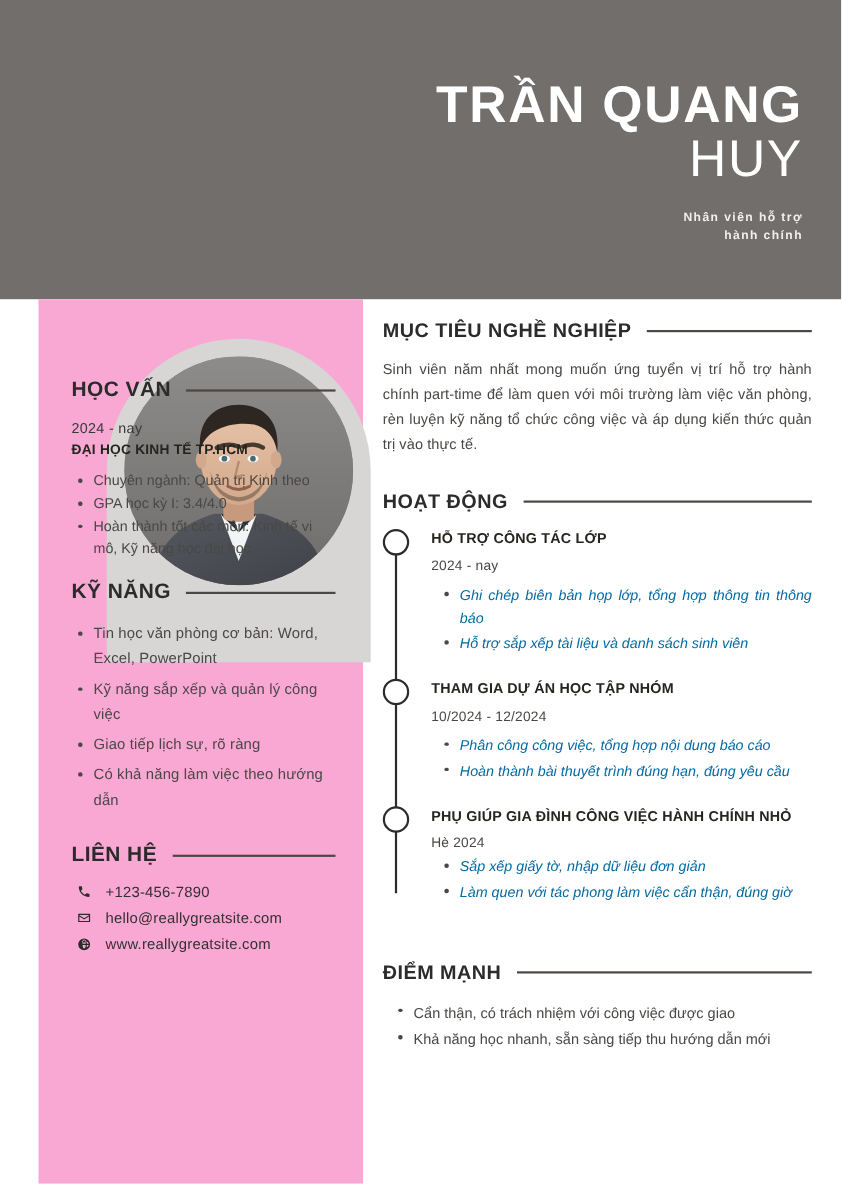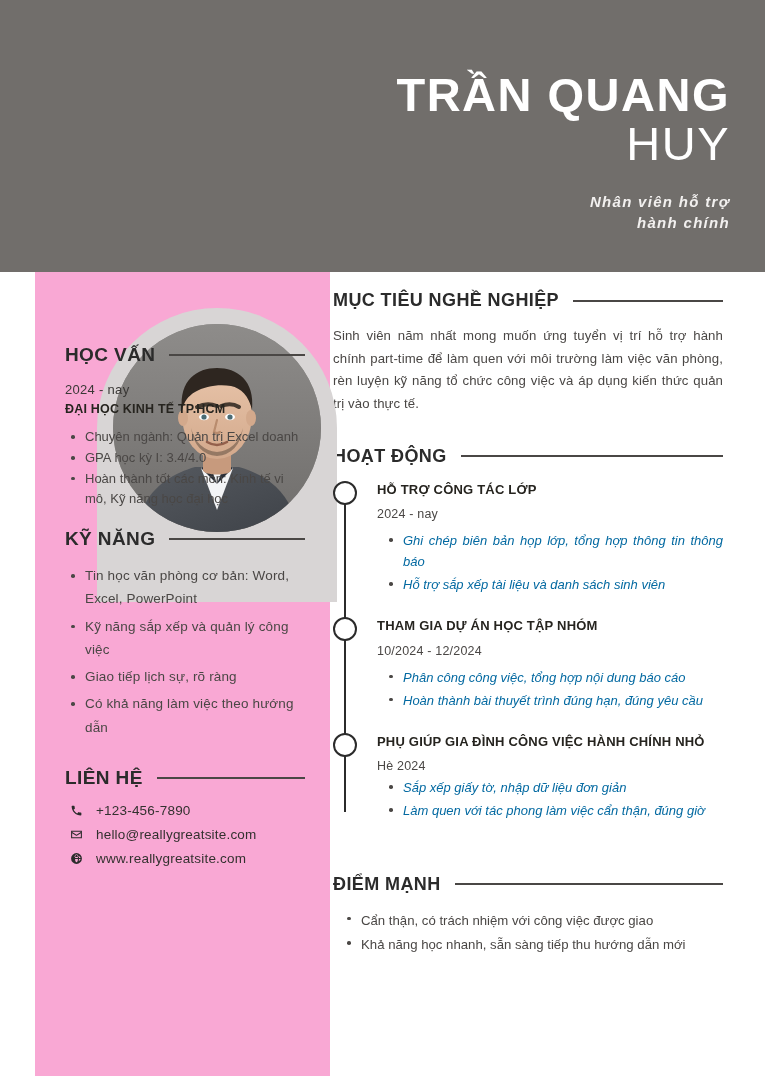--- a/index.html
+++ b/index.html
@@ -37,26 +37,25 @@
     line-height: 1.05;
   }
   .name-line2 {
     font-size: 47px;
     font-weight: 400;
     letter-spacing: 1.5px;
     line-height: 1.05;
   }
   .job-title {
     margin-top: 22px;
-    font-size: 15px;
+    font-size: 11px;
     font-weight: 700;
     letter-spacing: 1.3px;
     line-height: 1.45;
     color: #f2f0ef;
-    font-style: italic;
   }
 
   
   .sidebar {
     position: absolute;
     left: 35px; top: 272px;
     width: 295px; height: 804px;
     background: #f9a8d4;
   }
 
@@ -176,21 +175,21 @@
     font-size: 13.5px;
     color: #33312f;
     letter-spacing: 0.2px;
     white-space: nowrap;
     text-align: right;
   }
 
   
   .main {
     position: absolute;
-    left: 333px; top: 290px;
+    left: 348px; top: 290px;
     width: 390px;
   }
   .main-head { margin-bottom: 14px; }
 
   .objective {
     font-size: 13.2px;
     line-height: 1.72;
     color: #4a4745;
     text-align: justify;
     letter-spacing: 0.1px;
@@ -335,21 +334,21 @@
     <div class="side-content">
 
       <div class="side-block">
         <div class="sec-head side-head">
           <h2>HỌC VẤN</h2>
           <span class="sec-rule"></span>
         </div>
         <div class="edu-date">2024 - nay</div>
         <div class="edu-school">ĐẠI HỌC KINH TẾ TP.HCM</div>
         <ul class="bullets">
-          <li>Chuyên ngành: Quản trị Excel doanh</li>
+          <li>Chuyên ngành: Quản trị Kinh theo</li>
           <li>GPA học kỳ I: 3.4/4.0</li>
           <li>Hoàn thành tốt các môn: Kinh tế vi mô, Kỹ năng học đại học</li>
         </ul>
       </div>
 
       <div class="side-gap-1"></div>
 
       <div class="side-block">
         <div class="sec-head side-head">
           <h2>KỸ NĂNG</h2>

